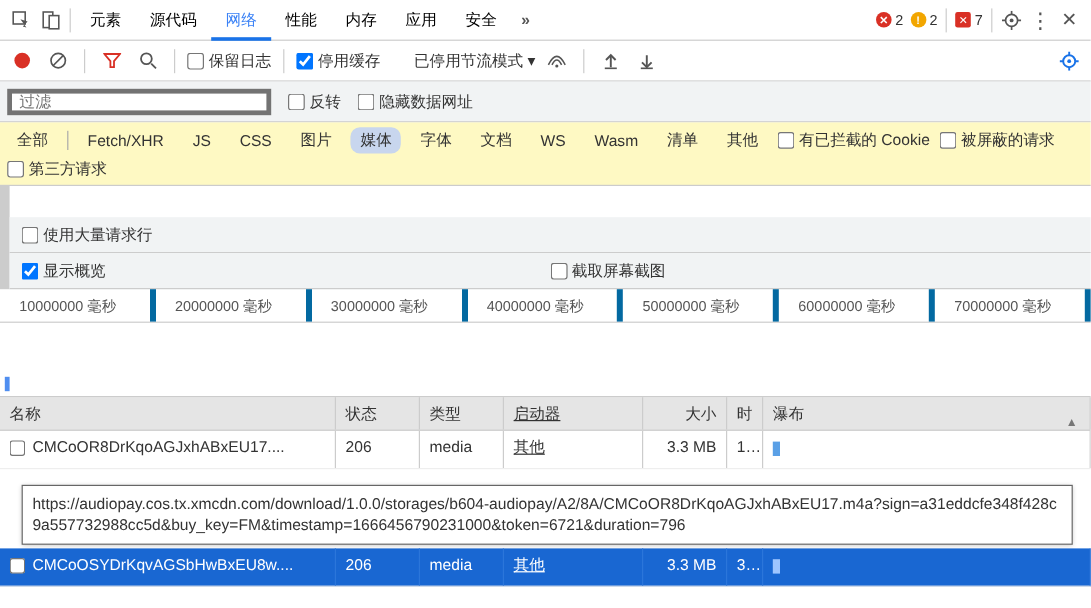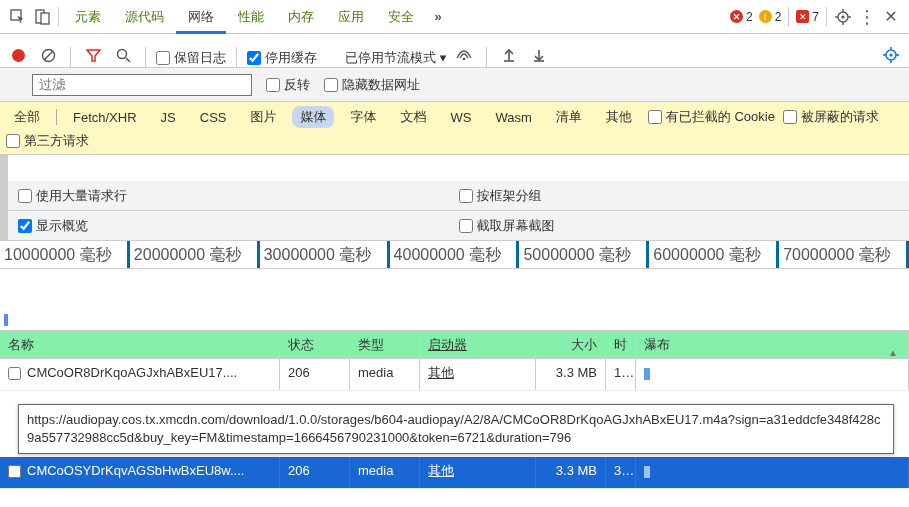--- a/index.html
+++ b/index.html
@@ -1,58 +1,58 @@
 <!DOCTYPE html>
 <html><head>
 <meta charset="utf-8">
 <style>
 * { box-sizing: border-box; margin: 0; padding: 0; font-family: Arial, "Microsoft YaHei", sans-serif; }
 body { width: 909px; height: 507px; background: #fff; font-size: 13px; color: #333; overflow: hidden; }
 
 .top-tabs { display: flex; align-items: center; height: 34px; border-bottom: 1px solid #ccc; padding: 0 6px; }
 .top-tabs .icon-btn { width: 24px; height: 24px; display: flex; align-items: center; justify-content: center; cursor: pointer; color: #555; }
-.top-tabs .tab { padding: 0 12px; height: 34px; line-height: 34px; cursor: pointer; color: #4d7c0f; }
-.top-tabs .tab.active { border-bottom: 3px solid #1a73e8; color: #404040; }
+.top-tabs .tab { padding: 0 12px; height: 34px; line-height: 34px; cursor: pointer; color: #000000; }
+.top-tabs .tab.active { border-bottom: 3px solid #1a73e8; color: #3b82f6; }
 .top-tabs .spacer { flex: 1; }
 .top-tabs .badge { display: inline-flex; align-items: center; gap: 3px; margin: 0 3px; font-size: 12px; }
 .badge .dot { width: 13px; height: 13px; border-radius: 50%; display: inline-flex; align-items: center; justify-content: center; color: #fff; font-size: 9px; font-weight: bold; }
 .badge .dot.red { background: #d93025; }
 .badge .dot.yellow { background: #f2a600; }
 .badge .sq { width: 13px; height: 13px; background: #d93025; color: #fff; font-size: 9px; display: inline-flex; align-items: center; justify-content: center; border-radius: 2px; }
 
-.toolbar { display: flex; align-items: flex-end; height: 34px; border-bottom: 1px solid #ccc; padding: 0 6px; gap: 6px; }
+.toolbar { display: flex; align-items: center; height: 34px; border-bottom: 1px solid #ccc; padding: 0 6px; gap: 6px; }
 .toolbar .icon-btn { width: 24px; height: 24px; display: flex; align-items: center; justify-content: center; cursor: pointer; color: #555; }
 .record-dot { width: 13px; height: 13px; border-radius: 50%; background: #d93025; }
 .sep { width: 1px; height: 20px; background: #ccc; margin: 0 4px; }
 .cb { display: inline-flex; align-items: center; gap: 4px; cursor: pointer; }
 .cb input { width: 14px; height: 14px; }
 .toolbar .spacer { flex: 1; }
 .gear-blue { color: #1a73e8; }
 
 .filter-row { display: flex; align-items: center; height: 34px; border-bottom: 1px solid #ccc; padding: 0 6px; gap: 14px; background: #f1f3f4; }
-.filter-input { width: 220px; height: 22px; border: 1px solid #737373; padding: 0 6px; background: #fff; margin-left: 26px; }
+.filter-input { width: 220px; height: 22px; border: 4px solid #737373; padding: 0 6px; background: #fff; }
 
 .type-filter { display: flex; align-items: center; flex-wrap: wrap; padding: 4px 6px; gap: 4px 8px; border-bottom: 1px solid #ccc; background: #fef9c3; }
 .type-filter .chip { padding: 2px 8px; cursor: pointer; border-radius: 8px; }
 .type-filter .chip.active { background: #c8d6ee; }
 .type-filter .sep2 { width: 1px; height: 16px; background: #aaa; }
 
 .opt-row { display: flex; align-items: center; height: 30px; padding: 0 10px; border-bottom: 1px solid #ccc; background: #f1f3f4; }
 .opt-row .col { flex: 1; display: flex; align-items: center; gap: 6px; }
 .opts-wrap { display: flex; }
 .opts-left { flex: 0 0 8px; background: #ccc; }
 .opts-right { flex: 1; display: flex; flex-direction: column; margin-top: 26px; }
 
 .timeline-head { display: flex; height: 28px; border-bottom: 1px solid #ccc; }
-.timeline-head .tick { flex: 1; padding: 0 4px; line-height: 28px; border-right: 3px solid #0369a1; white-space: nowrap; font-size: 16px; color: #555; }
+.timeline-head .tick { flex: 1; padding: 0 16px; line-height: 28px; border-right: 5px solid #0369a1; white-space: nowrap; font-size: 12px; color: #555; }
 
 .timeline-body { height: 62px; border-bottom: 1px solid #ccc; position: relative; }
 .timeline-body .mark { position: absolute; left: 4px; bottom: 4px; width: 4px; height: 12px; background: #4f8ef0; }
 
-.table-head { display: flex; height: 28px; background: #86efac; border-bottom: 1px solid #ccc; }
+.table-head { display: flex; height: 28px; background: #e5e5e5; border-bottom: 1px solid #ccc; }
 .th, .td { border-right: 1px solid #ccc; padding: 0 8px; line-height: 28px; white-space: nowrap; overflow: hidden; text-overflow: ellipsis; }
 .c-name { flex: 0 0 280px; }
 .c-status { flex: 0 0 70px; }
 .c-type { flex: 0 0 70px; }
 .c-init { flex: 0 0 116px; text-decoration: underline; }
 .c-size { flex: 0 0 70px; text-align: right; }
 .c-time { flex: 0 0 30px; }
 .c-water { flex: 1; position: relative; }
 .th.c-water .sort-ind { position: absolute; right: 10px; top: 8px; font-size: 10px; color: #777; }
 
@@ -236,26 +236,20 @@
 <div class="opts-wrap">
   <div class="opts-left"></div>
   <div class="opts-right">
     <div class="opt-row">
       <div class="col">
           <label class="cb">
             <input type="checkbox" style="">
             <span>使用大量请求行</span>
           </label>
         </div>
-      <div class="col">
-          <label class="cb">
-            <input type="checkbox" style="">
-            <span>按框架分组</span>
-          </label>
-        </div>
     </div>
     <div class="opt-row">
       <div class="col">
           <label class="cb">
             <input type="checkbox" checked="" style="">
             <span>显示概览</span>
           </label>
         </div>
       <div class="col">
           <label class="cb">

